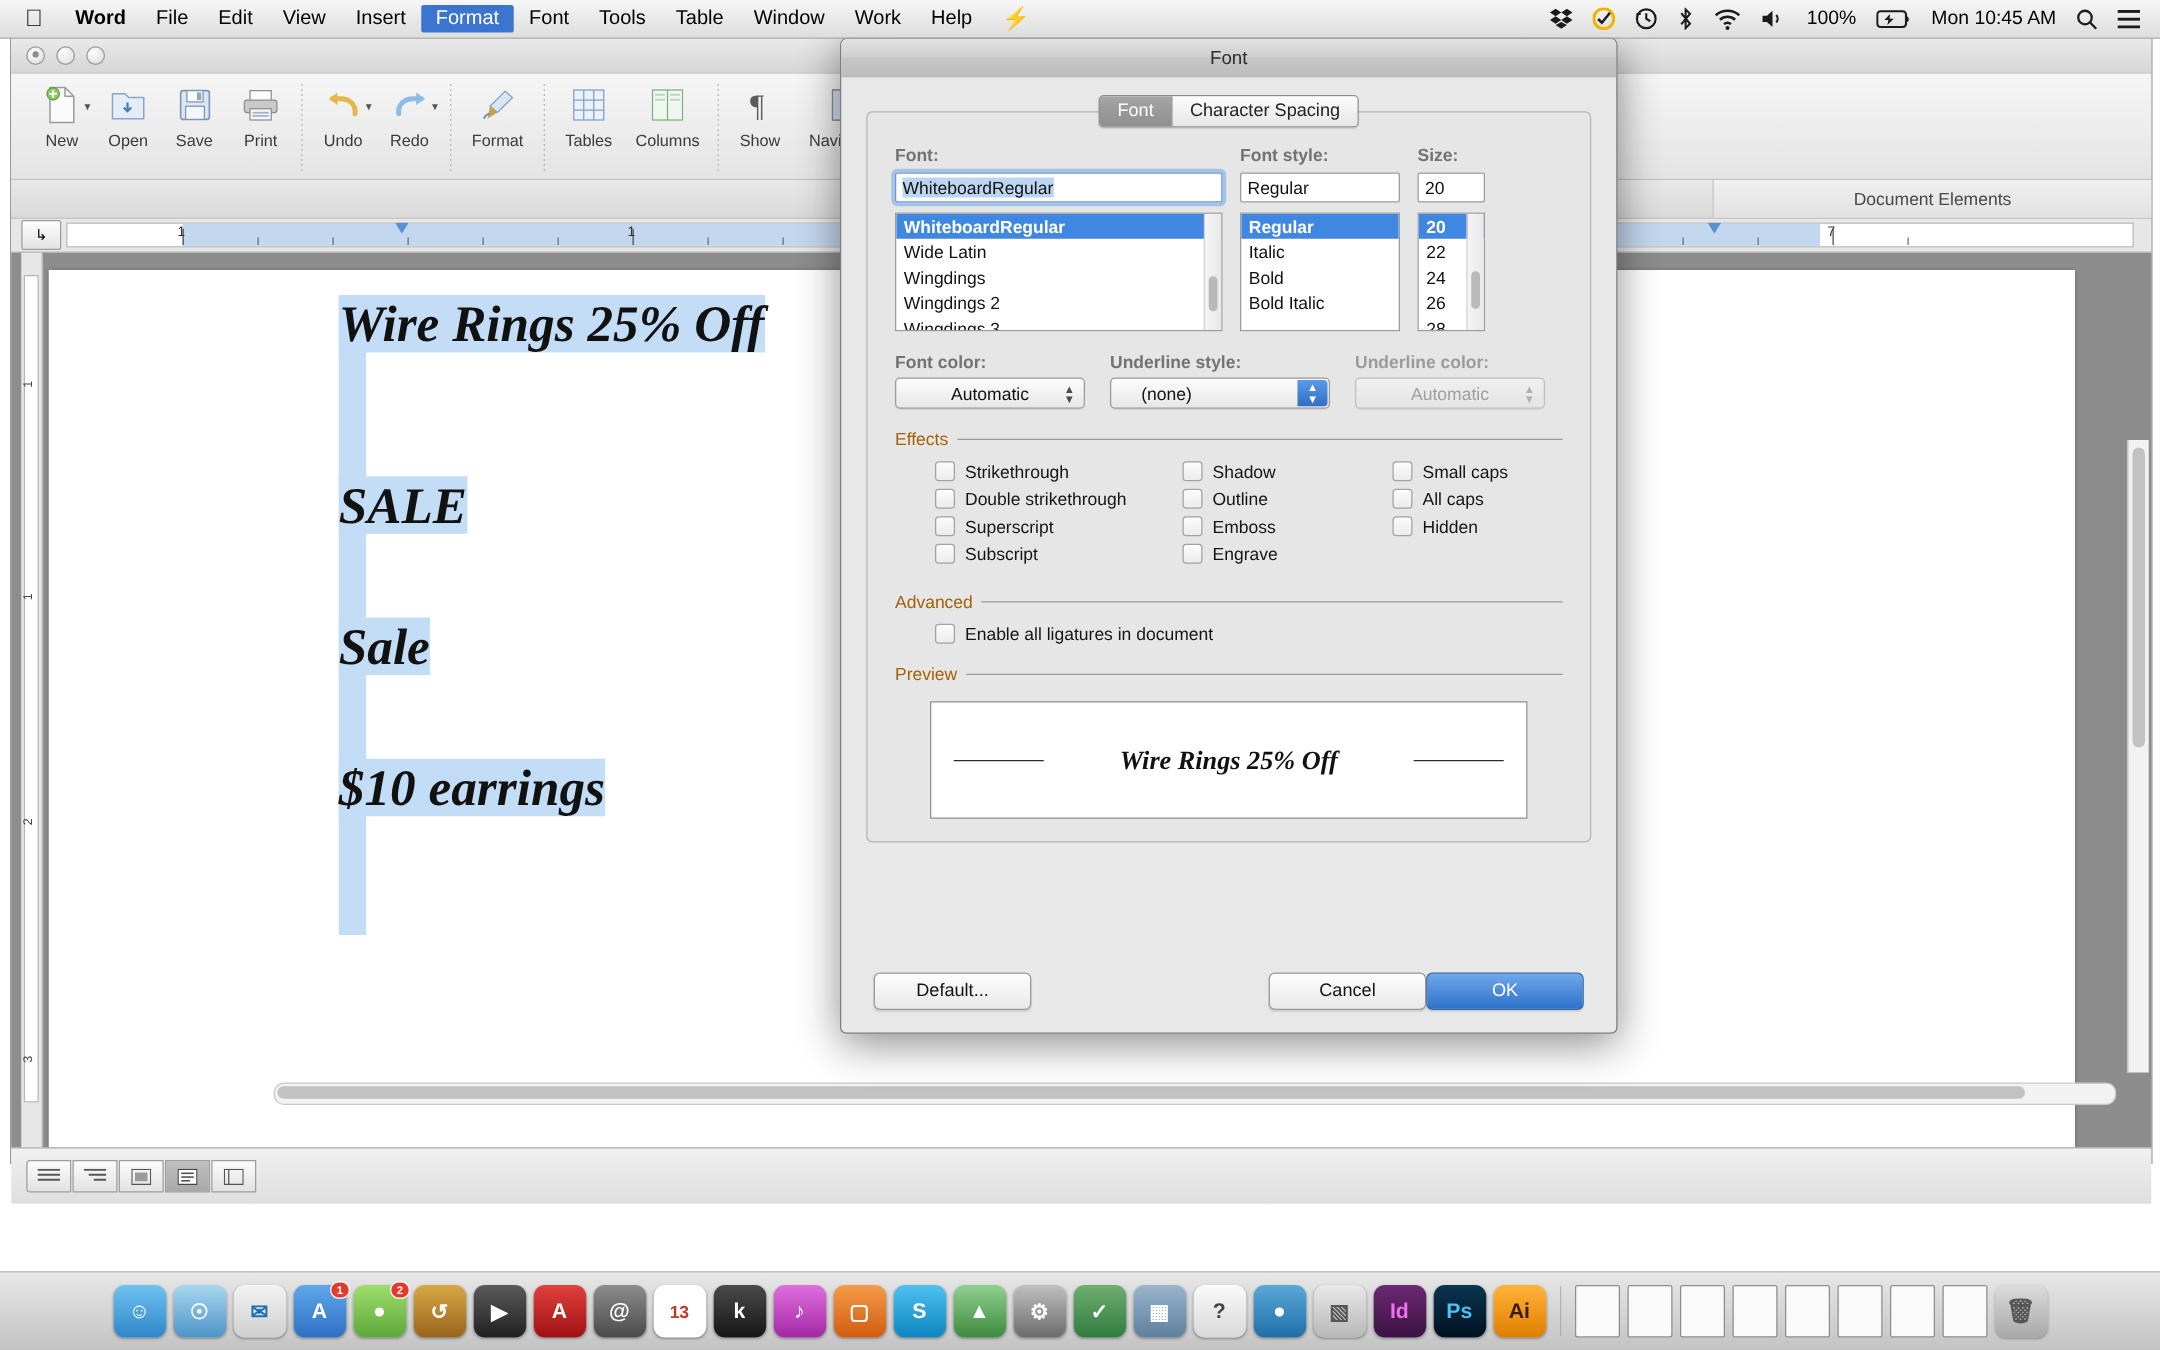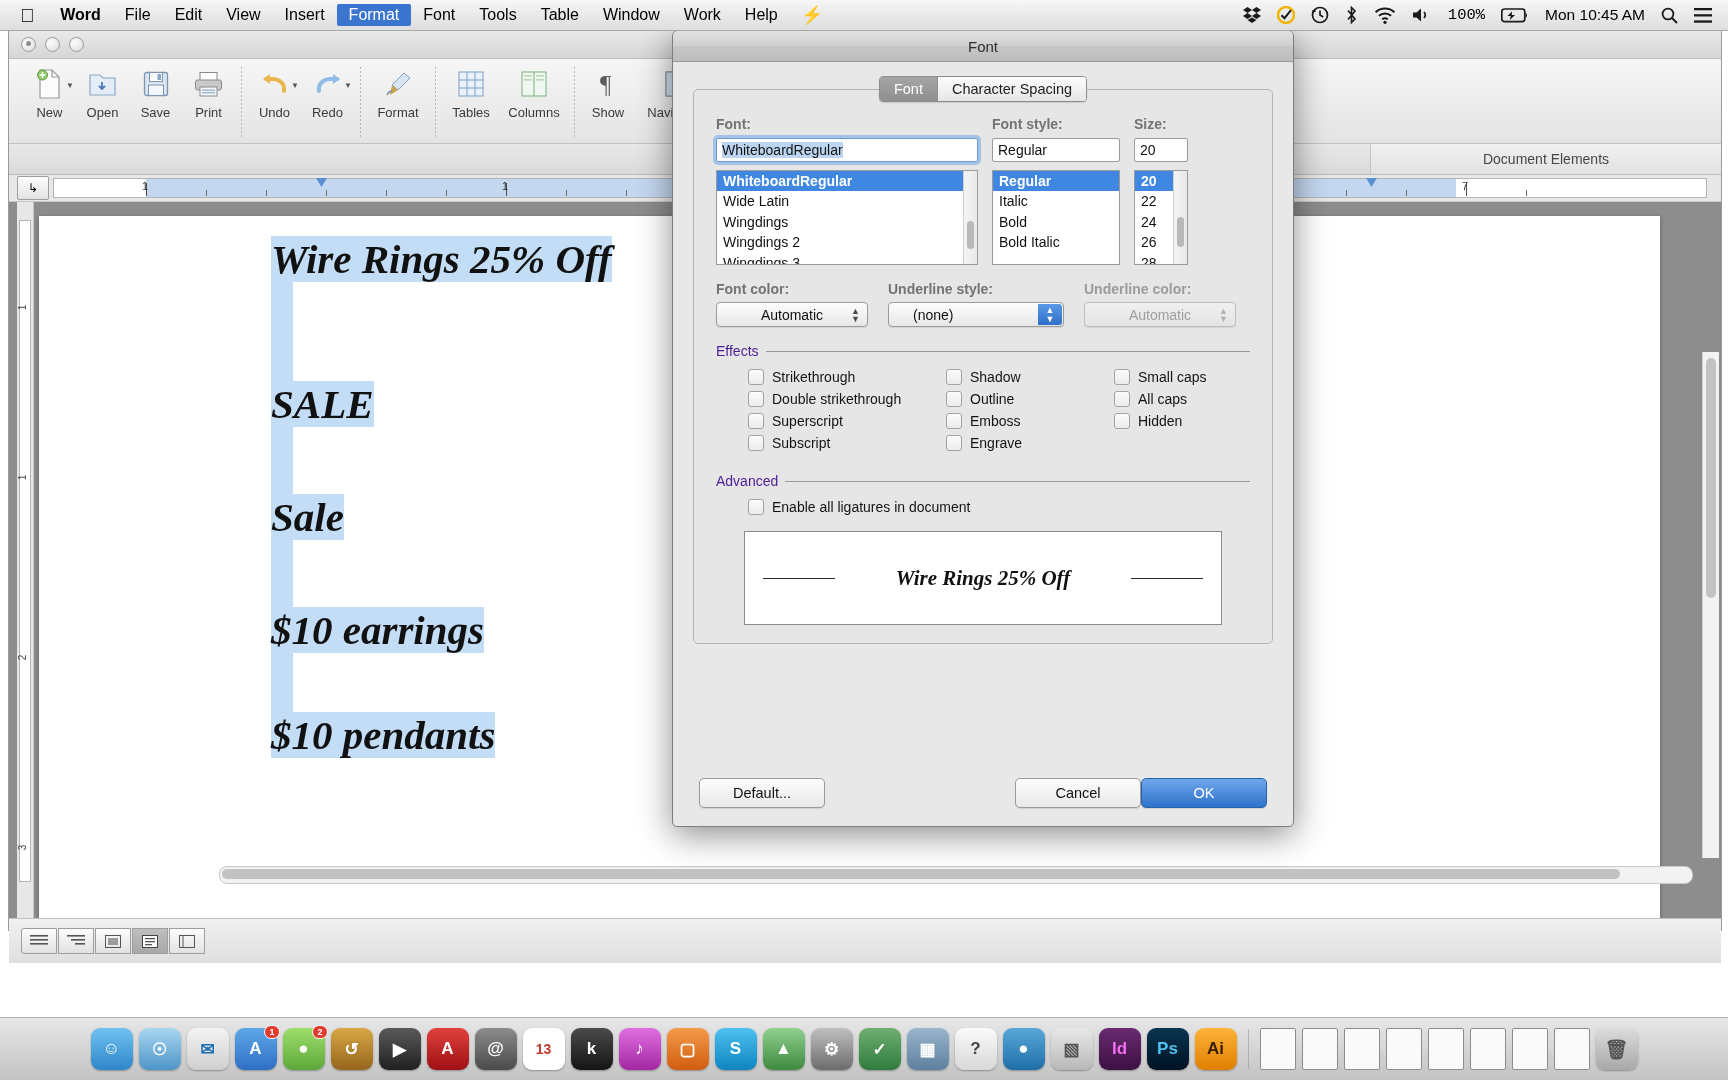--- a/index.html
+++ b/index.html
@@ -21,21 +21,21 @@
     z-index: 60;
   }
   .menubar .apple { padding: 0 14px 0 20px; font-size: 19px; line-height: 1; }
   .menubar .mitem { padding: 2px 12px; white-space: nowrap; }
   .menubar .mitem.bold { font-weight: bold; }
   .menubar .mitem.active { background: #3b75d0; color: #fff; border-radius: 2px; }
   .menubar .spacer { flex: 1; }
   .menubar .right { display: flex; align-items: center; gap: 16px; padding-right: 16px; }
   .menubar .right .ic { display: inline-flex; align-items: center; }
   .mb-clock { font-size: 15.5px; }
-  .mb-pct { font-size: 15.5px; font-family: Liberation Mono, monospace; }
+  .mb-pct { font-size: 15.5px; }
 
   
   .wordwin {
     position: absolute; top: 30px; left: 8px;
     width: 1712px; height: 900px;
     background: #f2f2f2;
     border: 1px solid #9a9a9a;
     border-top: none;
     z-index: 10;
   }
@@ -193,21 +193,21 @@
   .popbtn.dim .arrows { color:#b0b0b0; }
   .popbtn.blue-stepper { justify-content:flex-start; padding-left:24px; min-width:150px;}
   .bluestep {
     position:absolute; right:1px; top:1px; bottom:1px; width:24px; border-radius:0 3px 3px 0;
     background: linear-gradient(to bottom,#5b9ae8,#2f6fc6);
     color:#fff; font-size:9px; line-height:9px; display:flex; flex-direction:column;
     align-items:center; justify-content:center;
   }
 
   .sect { margin-top: 16px; }
-  .sect-head { display:flex; align-items:center; gap:7px; font-size:14px; color:#4c1d95; }
+  .sect-head { display:flex; align-items:center; gap:7px; font-size:14px; color:#a16207; }
   .sect-head .rule { flex:1; height:1px; background:#9a9a9a; }
   .checks { display:flex; margin-top: 10px; padding-left: 32px; }
   .ck-col { }
   .ck-col.c1 { width: 198px; text-align: right; }
   .ck-col.c2 { width: 168px; }
   .ck { display:flex; align-items:center; gap:8px; margin-bottom: 6px; font-size:14px; color:#141414; }
   .box {
     width: 14px; height: 14px; border:1px solid #a2a2a2; border-radius:3px;
     background: linear-gradient(to bottom,#fbfbfb,#ececec);
     box-shadow: inset 0 1px 1px rgba(255,255,255,.9);
@@ -553,21 +553,20 @@
         <div class="selbar"></div>
         <div class="doctext">
           <div class="dline" style="font-size:41px;margin-bottom:10px;"><span class="hl">Wire Rings 25% Off</span></div>
           <div style="height:92px"></div>
           <div class="dline" style="font-size:41px;margin-bottom:10px;"><span class="hl">SALE</span></div>
           <div style="height:60px"></div>
           <div class="dline" style="font-size:41px;margin-bottom:10px;"><span class="hl">Sale</span></div>
           <div style="height:60px"></div>
           <div class="dline" style="font-size:41px;margin-bottom:10px;"><span class="hl">$10 earrings</span></div>
           <div style="height:52px"></div>
-          <div class="dline" style="font-size:41px;"><span class="hl">$10 pendants</span></div>
         </div>
       </div>
       <div class="vscrollbar">
         <div class="vthumb"></div>
       </div>
     </div>
 
     <div class="hscroll">
       <div class="thumb"></div>
     </div>
@@ -773,20 +772,24 @@
             <span>Advanced</span>
             <span class="rule"></span>
           </div>
           <div class="ck-single">
             <span class="box"></span>
             <span>Enable all ligatures in document</span>
           </div>
         </div>
 
         <div class="sect">
+          <div class="sect-head">
+            <span>Preview</span>
+            <span class="rule"></span>
+          </div>
           <div class="previewbox">
             <div class="pv-rule l"></div>
             <div class="pv-text">Wire Rings 25% Off</div>
             <div class="pv-rule r"></div>
           </div>
         </div>
       </div>
     </div>
 
     <div class="dlg-foot">

